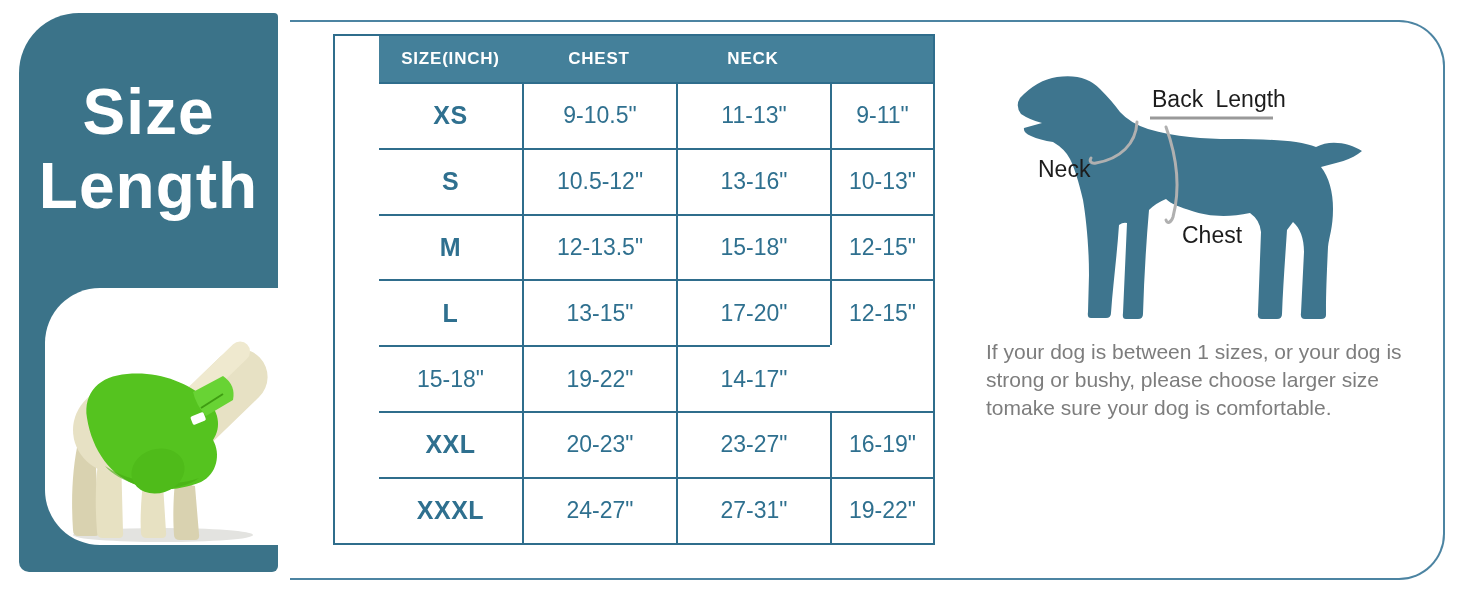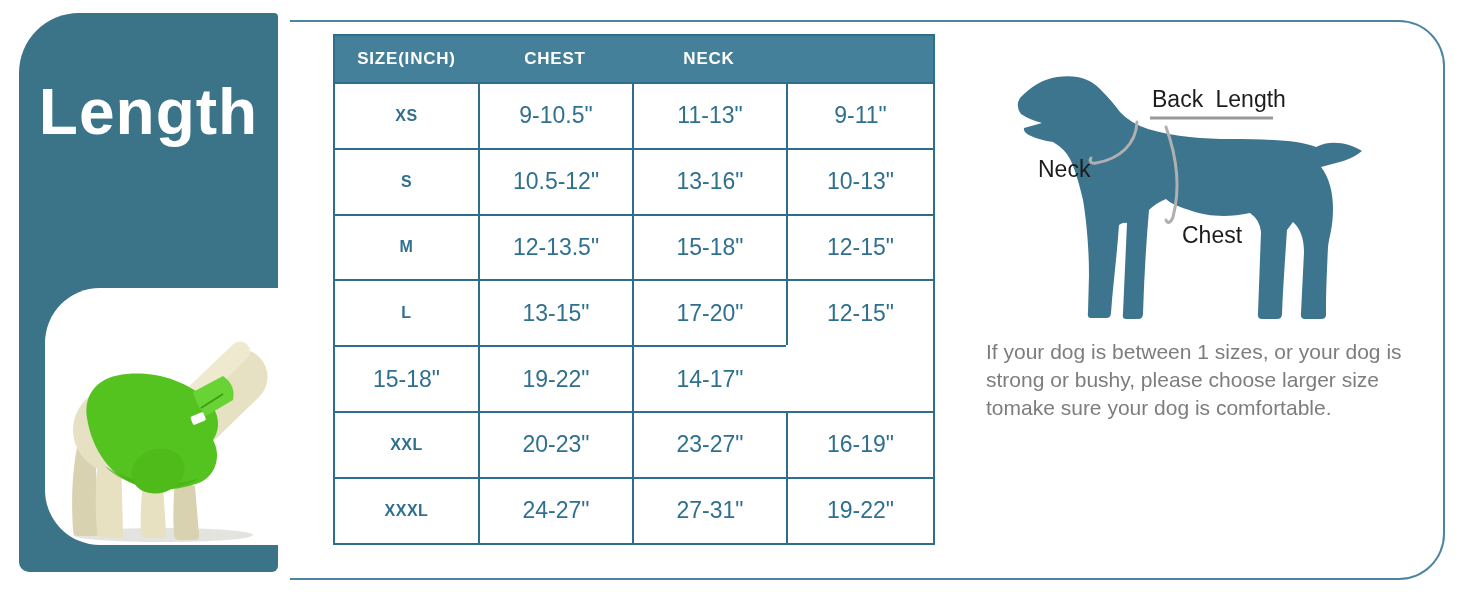--- a/index.html
+++ b/index.html
@@ -22,37 +22,37 @@
     position:absolute;top:62px;left:0;right:0;text-align:center;
     color:#ffffff;font-weight:bold;font-size:64px;line-height:74px;letter-spacing:1px;
   }
   .photo-inset{
     position:absolute;left:26px;top:275px;width:233px;height:257px;
     background:#ffffff;border-radius:55px 0 0 55px;overflow:hidden;
   }
   
   .size-table{
     position:absolute;left:333px;top:34px;width:602px;
-    border:2px solid #2f6d8c;background:#fff;box-sizing:border-box;
+    border:2px solid #2f6d8c;background:#fff;box-sizing:border-box;padding-left:44px;
   }
   .thead{
     display:grid;grid-template-columns:143px 154px 154px 1fr;height:46px;
     background:#44809a;
   }
   .th{
     display:flex;align-items:center;justify-content:center;
     color:#ffffff;font-weight:bold;font-size:17px;letter-spacing:0.8px;
   }
   .trow{display:grid;grid-template-columns:143px 154px 154px 1fr;height:65.8px;}
   .td{
     display:flex;align-items:center;justify-content:center;
     color:#2f708f;font-size:23px;border-top:2px solid #2f6d8c;
   }
   .td + .td{border-left:2px solid #2f6d8c;}
-  .td.size{font-weight:bold;font-size:16px;letter-spacing:0.5px;}
+  .td.size{font-weight:bold;font-size:25px;letter-spacing:0.5px;}
   
   .diagram{position:absolute;left:990px;top:70px;width:445px;height:270px;}
   .diagram svg{position:absolute;left:0;top:0;}
   .diag-label{
     position:absolute;color:#1c1c1c;font-size:23px;white-space:nowrap;
   }
   .lbl-back{left:162px;top:16px;word-spacing:6px;}
   .lbl-neck{left:48px;top:86px;}
   .lbl-chest{left:192px;top:152px;}
   
@@ -64,20 +64,21 @@
 </style>
 </head>
 <body>
 
 <div class="canvas">
 
   <div class="frame"></div>
 
   <div class="left-panel">
     <div class="panel-title">
+      <div>Size</div>
       <div>Length</div>
     </div>
     <div class="photo-inset">
       
       <svg width="233" height="257" viewBox="0 0 233 257">
         <ellipse cx="118" cy="247" rx="90" ry="7" fill="#e3e3e0"></ellipse>
         <path d="M34,150 C27,180 26,212 28,242 Q28,248 34,248 L50,248 Q55,248 54,242 L50,158 Z" fill="#d9d2b0"></path>
         <path d="M55,160 C50,190 50,218 52,244 Q52,250 58,250 L74,250 Q79,250 78,244 L76,166 Z" fill="#e7e1c2"></path>
         <ellipse cx="74" cy="142" rx="46" ry="44" fill="#e7e1c4"></ellipse>
         <path d="M130,193 C128,214 128,232 129,247 Q129,252 135,252 L150,252 Q155,252 154,246 L150,198 Z" fill="#d9d2b0"></path>

